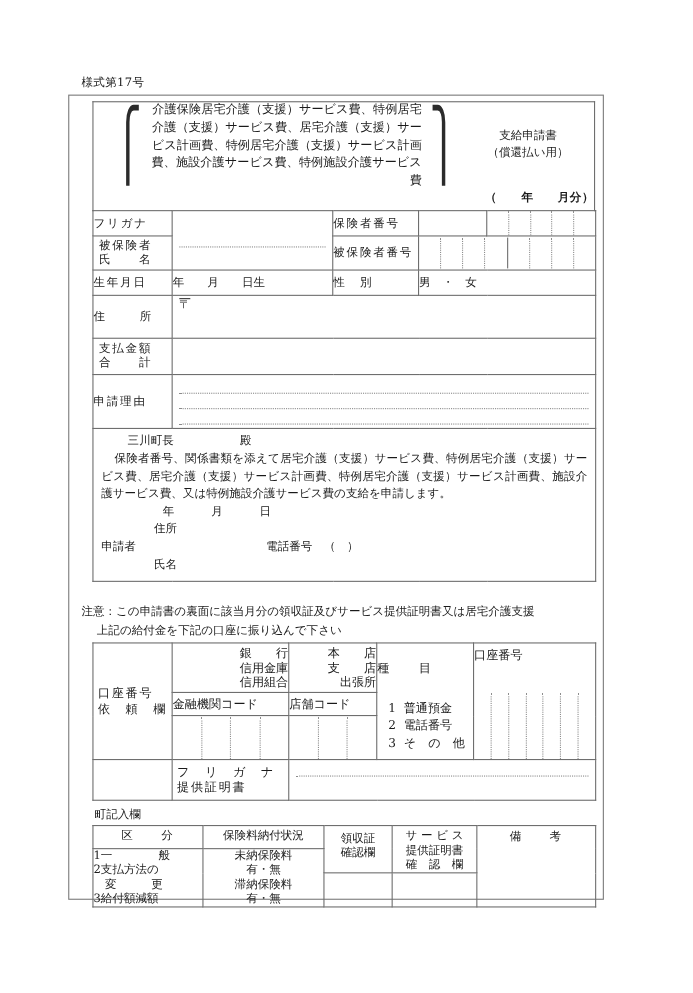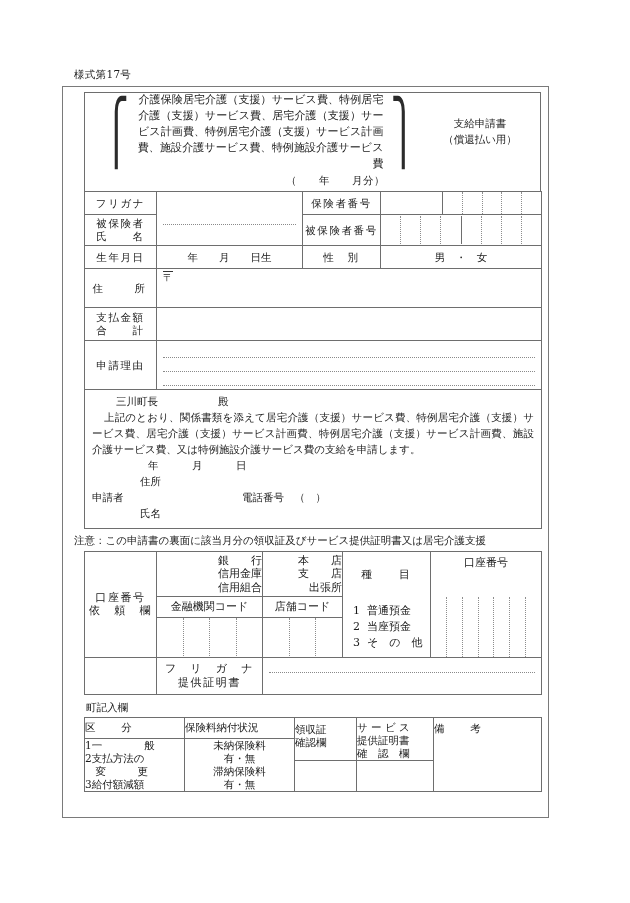--- a/index.html
+++ b/index.html
@@ -52,21 +52,21 @@
   }
   table.frm td {
     border: 1px solid #6e6e6e;
     padding: 0;
     vertical-align: middle;
     line-height: 1.25;
   }
   .nbt { border-top: none !important; }
   .nbb { border-bottom: none !important; }
 
-  .ctr { text-align: center; }
+  .ctr { }
 
   .pad { padding: 2px 5px; }
 
   
   .sp1 { letter-spacing: 3.5px; }
   .sp2 { letter-spacing: 1.6px; }
 
   
   #title-row td { height: 78px; }
   .title-wrap {
@@ -92,24 +92,25 @@
     letter-spacing: .1px;
   }
   .title-right {
     font-size: 10.5px;
     line-height: 1.5;
     text-align: center;
     margin-left: 10px;
     width: 96px;
   }
   #period-line {
-    text-align: center;
+    text-align: right;
     font-size: 10.5px;
     padding: 3px 0 5px 0;
     letter-spacing: .5px;
+    font-weight: bold;
   }
   .period-inner { padding-left: 46px; }
 
   
   .seg {
     display: flex;
     height: 100%;
     width: 100%;
     box-sizing: border-box;
   }
@@ -146,21 +147,21 @@
     align-items: flex-end;
   }
   #declaration .applicant-row .who { width: 150px; }
   #declaration .applicant-row .tel { }
   #declaration .name { padding-left: 48px; }
 
   
   #notice {
     font-size: 10.5px;
     line-height: 1.45;
-    margin-top: 4px;
+    margin-top: 20px;
     width: 470px;
     margin-left: -10px;
   }
   #notice .l2 { padding-left: 44px; }
   #notice .l3 { padding-left: 14px; margin-top: 2px; }
 
   
   #bank-wrap { margin-top: 3px; }
   table.bank { width: 457px; }
   table.bank td { font-size: 11px; }
@@ -173,21 +174,21 @@
   .kinds div { white-space: nowrap; }
   .kinds .n { display: inline-block; width: 14px; }
 
   
   #town-label {
     font-size: 10.5px;
     margin: 6px 0 2px 2px;
   }
   table.town { width: 457px; }
   table.town td { font-size: 10.5px; }
-  .town-h { padding: 3px 0; }
+  .town-h { text-align: center; padding: 3px 0; }
   .town-opts { line-height: 1.5; padding: 2px 6px; }
   .town-pay { line-height: 1.5; text-align: center; padding: 2px 0; }
 
   .tiny-postal {
     display: inline-block;
     border-top: 1px solid #333;
     line-height: 1;
     padding-top: 1px;
     font-size: 10px;
   }
@@ -304,36 +305,37 @@
             </div>
       </td>
     </tr>
 
     <tr>
       <td colspan="5" style="height:106px;vertical-align:top">
         <div id="declaration">
           <div class="mayor">
             <span>三川町長</span><span class="dono">殿</span>
           </div>
-          <div class="body">上記のとおり、関係書類を添えて居宅介護（支援）サービス費、特例居宅介護（支援）サービス費、居宅介護（支援）サービス計画費、特例居宅介護（支援）サービス計画費、施設介護サービス費、又は特例施設介護サービス費の支給を申請します。</div>
+          <div class="body">保険者番号、関係書類を添えて居宅介護（支援）サービス費、特例居宅介護（支援）サービス費、居宅介護（支援）サービス計画費、特例居宅介護（支援）サービス計画費、施設介護サービス費、又は特例施設介護サービス費の支給を申請します。</div>
           <div class="dateline">年　　　月　　　日</div>
           <div class="addr">住所</div>
           <div class="applicant-row">
             <span class="who">申請者</span>
             <span class="tel">電話番号　（　）</span>
           </div>
           <div class="name">氏名</div>
         </div>
       </td>
     </tr>
   </tbody>
     </table>
 
   <div id="notice">
     <div class="l1">注意：この申請書の裏面に該当月分の領収証及びサービス提供証明書又は居宅介護支援</div>
+    <div class="l3">上記の給付金を下記の口座に振り込んで下さい</div>
   </div>
 
   <div id="bank-wrap">
     <table class="frm bank">
       <colgroup>
         <col style="width:72px">
         <col style="width:106px">
         <col style="width:80px">
         <col style="width:88px">
         <col style="width:111px">
@@ -358,21 +360,21 @@
         <td class="ctr sp2 nbb" style="vertical-align:top;padding-top:16px">種　　目</td>
         <td class="ctr nbb" style="vertical-align:top;padding-top:4px">口座番号</td>
       </tr>
 
       <tr>
         <td class="ctr" style="height:20px">金融機関コード</td>
         <td class="ctr">店舗コード</td>
         <td rowspan="2" class="nbt" style="vertical-align:middle">
           <div class="kinds">
             <div><span class="n">1</span><span>普通預金</span></div>
-            <div><span class="n">2</span><span>当座預金</span></div>
+            <div><span class="n">2</span><span>電話番号</span></div>
             <div><span class="n">3</span><span>そ　の　他</span></div>
           </div>
         </td>
         <td rowspan="2" class="nbt" style="padding:0">
           <div class="seg" style="height:60px">
             <i></i>
                 <i></i>
                 <i></i>
                 <i></i>
                 <i></i>

